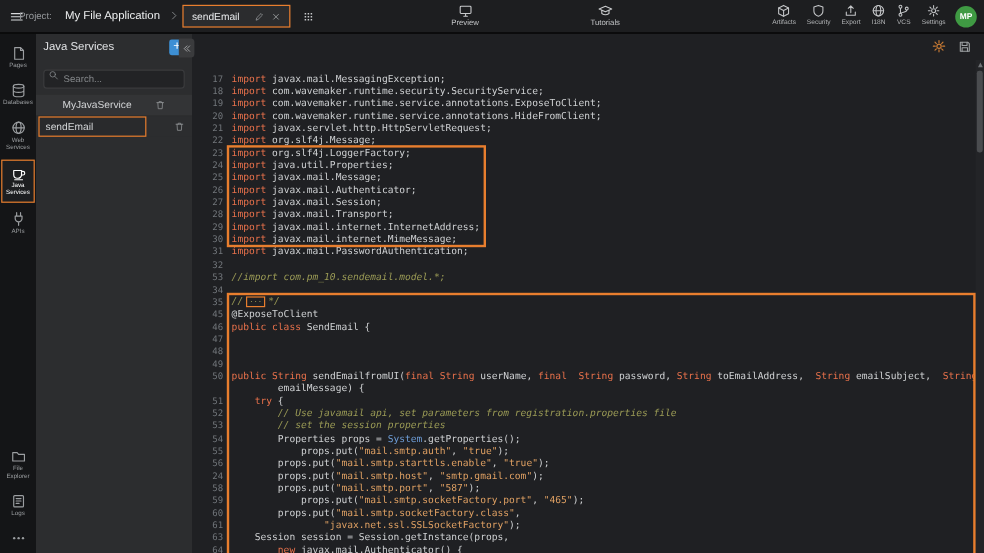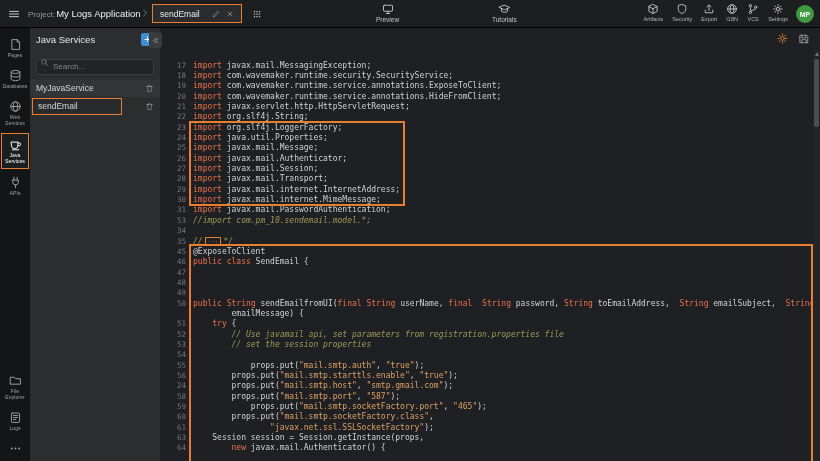--- a/index.html
+++ b/index.html
@@ -3,21 +3,21 @@
 <meta charset="utf-8">
 <style>
   *{margin:0;padding:0;box-sizing:border-box}
   html,body{width:820px;height:461px;overflow:hidden;background:#1e1f22;font-family:"Liberation Sans",sans-serif}
   .app{position:relative;width:820px;height:461px;overflow:hidden}
   .ic{fill:none;stroke:currentColor;stroke-width:1.2;stroke-linecap:round;stroke-linejoin:round;display:block}
 
   
   .topbar{position:absolute;left:0;top:0;width:820px;height:28px;background:#1d1e20;border-bottom:1px solid #000;z-index:5}
   .burger{position:absolute;left:8px;top:8px;color:#d8dadc;cursor:pointer}
-  .project{position:absolute;left:28px;top:8px;display:flex;align-items:baseline;gap:1px}
+  .project{position:absolute;left:16px;top:8px;display:flex;align-items:baseline;gap:11px}
   .project-label{font-size:8px;color:#96999c}
   .project-name{font-size:9.5px;color:#eceeef}
   .chev-expand{position:absolute;left:140px;top:8px;color:#8b8e91}
   .tab{position:absolute;left:152px;top:4px;height:19px;min-width:90px;display:flex;align-items:center;gap:6px;padding:0 7px;background:#2b2c2e;border:1px solid #e87e2e;cursor:pointer}
   .tab-label{font-size:8.5px;color:#e8eaec;flex:1}
   .tab-pencil{color:#9fa2a5}
   .tab-close{color:#b4b6b8}
   .apps-grid{position:absolute;left:252px;top:9px;color:#c6c8ca;cursor:pointer}
   .tb-action{position:absolute;top:3px;display:flex;flex-direction:column;align-items:center;gap:1px;color:#c9cbcd;cursor:pointer}
   .tb-action .tb-label{font-size:6.5px;color:#c2c4c6}
@@ -39,21 +39,21 @@
   
   .panel{position:absolute;left:30px;top:28px;width:130px;height:433px;background:#2c2d2f;z-index:4}
   .panel-header{display:flex;align-items:center;height:22px;padding:0 6px;gap:6px}
   .panel-title{font-size:9.5px;color:#e2e4e6;flex:1}
   .add-btn{width:13px;height:13px;background:#3d8fd4;color:#fff;border-radius:2px;font-size:11px;line-height:12px;text-align:center;cursor:pointer}
   .collapse-notch{position:absolute;right:-2px;top:4px;width:13px;height:16px;background:#3a3b3d;color:#b8babc;display:flex;align-items:center;justify-content:center;border-radius:0 3px 3px 0;cursor:pointer;z-index:6}
   .search-wrap{position:relative;margin:5px 6px}
   .search-input{width:100%;height:16px;background:#222325;border:1px solid #3a3b3d;border-radius:3px;color:#cfd1d3;font-size:8px;padding:0 4px 0 16px;font-family:"Liberation Sans",sans-serif}
   .search-input::placeholder{color:#85888b}
   .search-ico{position:absolute;left:4px;top:3px;color:#85888b}
-  .svc-item{display:flex;align-items:center;height:17px;background:#333436;margin-bottom:1px;padding:0 6px;cursor:pointer}
+  .svc-item{display:flex;align-items:center;height:17px;background:#333436;margin-bottom:1px;padding:0 22px;cursor:pointer}
   .svc-name{flex:1;font-size:8.5px;color:#d3d5d7;overflow:hidden;white-space:nowrap}
   .svc-trash{color:#8f9295;cursor:pointer}
   .svc-item.selected{background:#2c2d2f;padding:0 6px 0 2px}
   .svc-sel-box{display:flex;align-items:center;height:17px;width:90px;border:1px solid #e87e2e;background:#292a2c;padding:0 5px;margin-right:auto}
 
   
   .editor{position:absolute;left:160px;top:28px;width:660px;height:433px;background:#1f2023}
   .editor-toolbar{position:absolute;right:10px;top:4px;display:flex;gap:9px;align-items:center;z-index:3}
   .gear-btn{color:#cb7c35;cursor:pointer}
   .save-btn{color:#9fa2a5;cursor:pointer}
@@ -176,21 +176,21 @@
 <div class="app">
 
   <header class="topbar">
     <span class="burger">
         <svg class="ic" width="12" height="12">
           <use href="#i-burger"></use>
         </svg>
       </span>
     <div class="project">
       <span class="project-label">Project:</span>
-      <span class="project-name">My Logs Application</span>
+      <span class="project-name">My File Application</span>
     </div>
     <span class="chev-expand">
         <svg class="ic" width="10" height="10">
           <use href="#i-chevright"></use>
         </svg>
       </span>
     <div class="tab">
       <span class="tab-label">sendEmail</span>
       <span class="tab-pencil">
           <svg class="ic" width="8" height="8">
@@ -413,21 +413,21 @@
         <div class="code-row">
           <span class="lnum">20</span>
           <span class="ltext"><span class="tk-k">import</span><span class="tk-p"> com.wavemaker.runtime.service.annotations.HideFromClient;</span></span>
         </div>
         <div class="code-row">
           <span class="lnum">21</span>
           <span class="ltext"><span class="tk-k">import</span><span class="tk-p"> javax.servlet.http.HttpServletRequest;</span></span>
         </div>
         <div class="code-row">
           <span class="lnum">22</span>
-          <span class="ltext"><span class="tk-k">import</span><span class="tk-p"> org.slf4j.String;</span></span>
+          <span class="ltext"><span class="tk-k">import</span><span class="tk-p"> org.slf4j.Message;</span></span>
         </div>
         <div class="code-row">
           <span class="lnum">23</span>
           <span class="ltext"><span class="tk-k">import</span><span class="tk-p"> org.slf4j.LoggerFactory;</span></span>
         </div>
         <div class="code-row">
           <span class="lnum">24</span>
           <span class="ltext"><span class="tk-k">import</span><span class="tk-p"> java.util.Properties;</span></span>
         </div>
         <div class="code-row">
@@ -452,20 +452,24 @@
         </div>
         <div class="code-row">
           <span class="lnum">30</span>
           <span class="ltext"><span class="tk-k">import</span><span class="tk-p"> javax.mail.internet.MimeMessage;</span></span>
         </div>
         <div class="code-row">
           <span class="lnum">31</span>
           <span class="ltext"><span class="tk-k">import</span><span class="tk-p"> javax.mail.PasswordAuthentication;</span></span>
         </div>
         <div class="code-row">
+          <span class="lnum">32</span>
+          <span class="ltext"></span>
+        </div>
+        <div class="code-row">
           <span class="lnum">53</span>
           <span class="ltext"><span class="tk-c">//import com.pm_10.sendemail.model.*;</span></span>
         </div>
         <div class="code-row">
           <span class="lnum">34</span>
           <span class="ltext"></span>
         </div>
         <div class="code-row">
           <span class="lnum">35</span>
           <span class="ltext"><span class="tk-c">//</span><span class="tk-f">···</span><span class="tk-c">*/</span></span>
@@ -504,20 +508,21 @@
         <div class="code-row">
           <span class="lnum">52</span>
           <span class="ltext"><span class="tk-c">        // Use javamail api, set parameters from registration.properties file</span></span>
         </div>
         <div class="code-row">
           <span class="lnum">53</span>
           <span class="ltext"><span class="tk-c">        // set the session properties</span></span>
         </div>
         <div class="code-row">
           <span class="lnum">54</span>
+          <span class="ltext"><span class="tk-p">        Properties props = </span><span class="tk-y">System</span><span class="tk-p">.getProperties();</span></span>
         </div>
         <div class="code-row">
           <span class="lnum">55</span>
           <span class="ltext"><span class="tk-p">            props.put(</span><span class="tk-s">"mail.smtp.auth"</span><span class="tk-p">, </span><span class="tk-s">"true"</span><span class="tk-p">);</span></span>
         </div>
         <div class="code-row">
           <span class="lnum">56</span>
           <span class="ltext"><span class="tk-p">        props.put(</span><span class="tk-s">"mail.smtp.starttls.enable"</span><span class="tk-p">, </span><span class="tk-s">"true"</span><span class="tk-p">);</span></span>
         </div>
         <div class="code-row">

